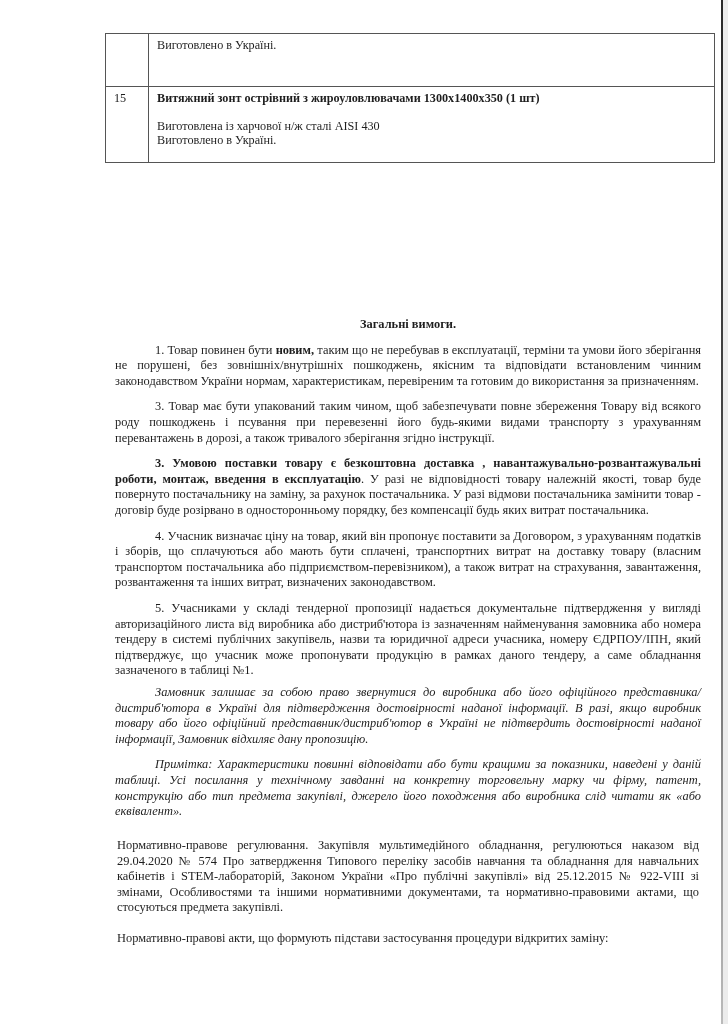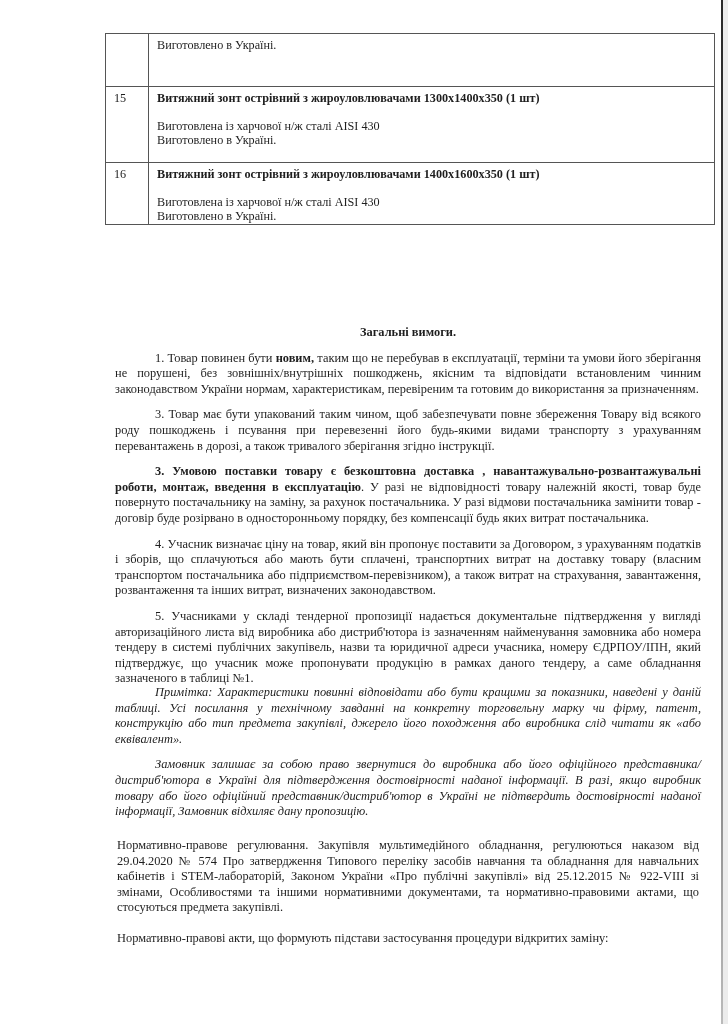--- a/index.html
+++ b/index.html
@@ -27,21 +27,21 @@
   td.num { width: 34px; padding: 4px 0 0 8px !important; }
   td.desc { padding: 4px 0 0 8px !important; }
   .row-top td { height: 48px; }
   .row-15 td { height: 71px; }
   .row-16 td { height: 57px; }
   .row-17 td { height: 55px; }
   .item-title { font-weight: bold; text-align: left; padding-right: 10px; margin-bottom: 14px; }
   .line { display: block; }
 
   .section { position: absolute; left: 0; width: 606px; font-size: 12.4px; line-height: 15.6px; text-align: justify; }
-  .section-title { font-weight: bold; text-align: center; margin: 8px; }
+  .section-title { font-weight: bold; text-align: center; margin: 0; }
   .para { margin: 10px; text-indent: 40px; }
   .b { font-weight: bold; }
   .notes { font-style: italic; }
   .plain-para { margin: 12px; }
 </style>
 </head>
 <body>
 
 <div class="scan-edge"></div>
 <div class="scan-edge-shade"></div>
@@ -57,43 +57,35 @@
       </td>
     </tr>
     <tr class="row-15">
       <td class="num">15</td>
       <td class="desc">
         <div class="item-title">Витяжний зонт острівний з жироуловлювачами 1300х1400х350 (1 шт)</div>
         <span class="line">Виготовлена із харчової н/ж сталі AISI 430</span>
         <span class="line">Виготовлено в Україні.</span>
       </td>
     </tr>
-    <tr class="row-16">
-      <td class="num">16</td>
-      <td class="desc">
-        <div class="item-title">Витяжний зонт острівний з жироуловлювачами 1400х1600х350 (1 шт)</div>
-        <span class="line">Виготовлена із харчової н/ж сталі AISI 430</span>
-        <span class="line">Виготовлено в Україні.</span>
-      </td>
-    </tr>
   </tbody>
     </table>
 
   <div class="section" style="top:317px;">
     <p class="section-title">Загальні вимоги.</p>
     <p class="para"><span>1. Товар повинен бути </span><span class="b">новим,</span><span> таким що не перебував в експлуатації, терміни та умови його зберігання не порушені, без зовнішніх/внутрішніх пошкоджень, якісним та відповідати встановленим чинним законодавством України нормам, характеристикам, перевіреним та готовим до використання за призначенням.</span></p>
     <p class="para">3. Товар має бути упакований таким чином, щоб забезпечувати повне збереження Товару від всякого роду пошкоджень і псування при перевезенні його будь-якими видами транспорту з урахуванням перевантажень в дорозі, а також тривалого зберігання згідно інструкції.</p>
     <p class="para"><span class="b">3. Умовою поставки товару є безкоштовна доставка , навантажувально-розвантажувальні роботи, монтаж, введення в експлуатацію</span><span>. У разі не відповідності товару належній якості, товар буде повернуто постачальнику на заміну, за рахунок постачальника. У разі відмови постачальника замінити товар - договір буде розірвано в односторонньому порядку, без компенсації будь яких витрат постачальника.</span></p>
     <p class="para">4. Учасник визначає ціну на товар, який він пропонує поставити за Договором, з урахуванням податків і зборів, що сплачуються або мають бути сплачені, транспортних витрат на доставку товару (власним транспортом постачальника або підприємством-перевізником), а також витрат на страхування, завантаження, розвантаження та інших витрат, визначених законодавством.</p>
     <p class="para">5. Учасниками у складі тендерної пропозиції надається документальне підтвердження у вигляді авторизаційного листа від виробника або дистриб'ютора із зазначенням найменування замовника або номера тендеру в системі публічних закупівель, назви та юридичної адреси учасника, номеру ЄДРПОУ/ІПН, який підтверджує, що учасник може пропонувати продукцію в рамках даного тендеру, а саме обладнання зазначеного в таблиці №1.</p>
   </div>
 
   <div class="section notes" style="top:675px;">
+    <p class="para">Замовник залишає за собою право звернутися до виробника або його офіційного представника/дистриб'ютора в Україні для підтвердження достовірності наданої інформації. В разі, якщо виробник товару або його офіційний представник/дистриб'ютор в Україні не підтвердить достовірності наданої інформації, Замовник відхиляє дану пропозицію.</p>
     <p class="para">Примітка: Характеристики повинні відповідати або бути кращими за показники, наведені у даній таблиці. Усі посилання у технічному завданні на конкретну торговельну марку чи фірму, патент, конструкцію або тип предмета закупівлі, джерело його походження або виробника слід читати як «або еквівалент».</p>
-    <p class="para">Замовник залишає за собою право звернутися до виробника або його офіційного представника/дистриб'ютора в Україні для підтвердження достовірності наданої інформації. В разі, якщо виробник товару або його офіційний представник/дистриб'ютор в Україні не підтвердить достовірності наданої інформації, Замовник відхиляє дану пропозицію.</p>
   </div>
 
   <div class="section" style="top:826px;">
     <p class="plain-para">Нормативно-правове регулювання. Закупівля мультимедійного обладнання, регулюються наказом від 29.04.2020 № 574 Про затвердження Типового переліку засобів навчання та обладнання для навчальних кабінетів і STEM-лабораторій, Законом України «Про публічні закупівлі» від 25.12.2015 № 922-VIII зі змінами, Особливостями та іншими нормативними документами, та нормативно-правовими актами, що стосуються предмета закупівлі.</p>
     <p class="plain-para" style="margin-top:15px;">Нормативно-правові акти, що формують підстави застосування процедури відкритих заміну:</p>
   </div>
 
 </div>
 
 </body></html>

